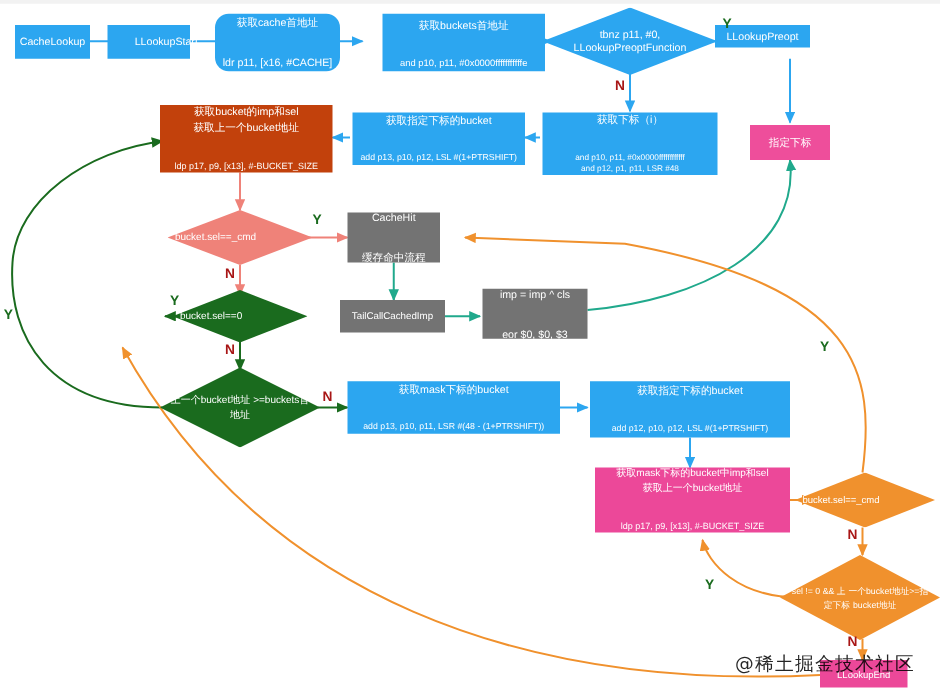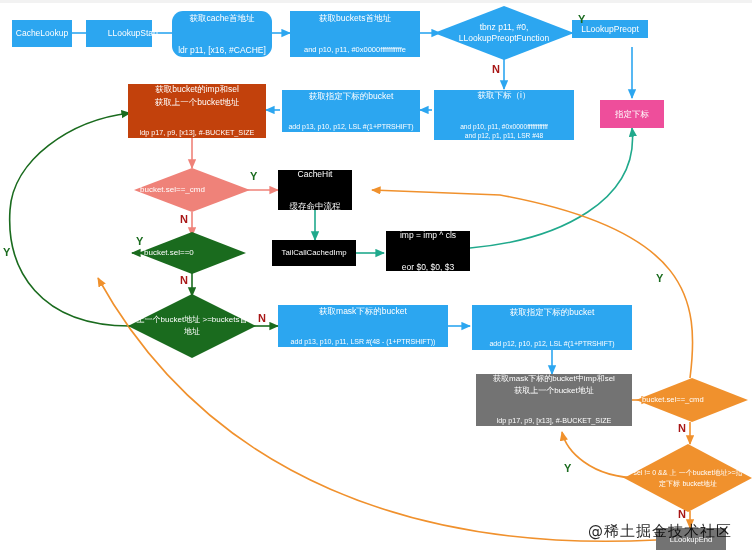--- a/index.html
+++ b/index.html
@@ -5,23 +5,23 @@
   html,body{margin:0;padding:0;background:#ffffff;}
   body{font-family:"Liberation Sans","DejaVu Sans",sans-serif;}
   #canvas{position:relative;width:752px;height:558px;background:#fff;overflow:hidden;}
   .node{position:absolute;box-sizing:border-box;display:flex;flex-direction:column;
         align-items:center;justify-content:center;text-align:center;color:#fff;
         font-size:8.5px;line-height:1.45;padding:3px 4px;}
   .node .ln{display:block;white-space:nowrap;}
   .node .ln.gap{margin-top:20px;}
   .blue{background:#2ca6f0;}
   .salmon{background:#c2410c;}
-  .teal{background:#000000;align-items:center;}
+  .teal{background:#737373;align-items:center;}
   .pink{background:#ee4e9b;}
-  .orange{background:#737373;}
+  .orange{background:#ec4899;}
   
   .diamond{position:absolute;box-sizing:border-box;display:flex;align-items:center;
            justify-content:flex-start;text-align:center;color:#fff;font-size:8.5px;
            line-height:1.35;}
   .diamond .dtxt{position:relative;z-index:2;padding:0 6px;}
   .diamond .dshape{position:absolute;inset:0;z-index:1;
       clip-path:polygon(50% 0%,100% 50%,50% 100%,0% 50%);}
   .d-blue .dshape{background:#2ca6f0;}
   .d-salmon .dshape{background:#ef8279;}
   .d-dgreen .dshape{background:#1a6b1e;}
@@ -117,21 +117,21 @@
 
   <div class="node blue" style="left:86px;top:20px;width:66px;height:27px;padding-left:32px;">
     <span class="ln">LLookupStart</span>
   </div>
 
   <div class="node blue" style="left:172px;top:11px;width:100px;height:46px;border-radius:11px;">
     <span class="ln">获取cache首地址</span>
     <span class="ln gap">ldr p11, [x16, #CACHE]</span>
   </div>
 
-  <div class="node blue" style="left:290px;top:11px;width:130px;height:46px;">
+  <div class="node blue" style="left:306px;top:11px;width:130px;height:46px;justify-content:space-between;">
     <span class="ln">获取buckets首地址</span>
     <span class="ln gap" style="font-size:7.5px">and    p10, p11, #0x0000fffffffffffe</span>
   </div>
 
   <div class="diamond d-blue" style="left:434px;top:6px;width:140px;height:54px;">
     <span class="dshape"></span>
     <span class="dtxt">
       <span class="ln">tbnz p11, #0,</span>
       <span class="ln">LLookupPreoptFunction</span>
     </span>

